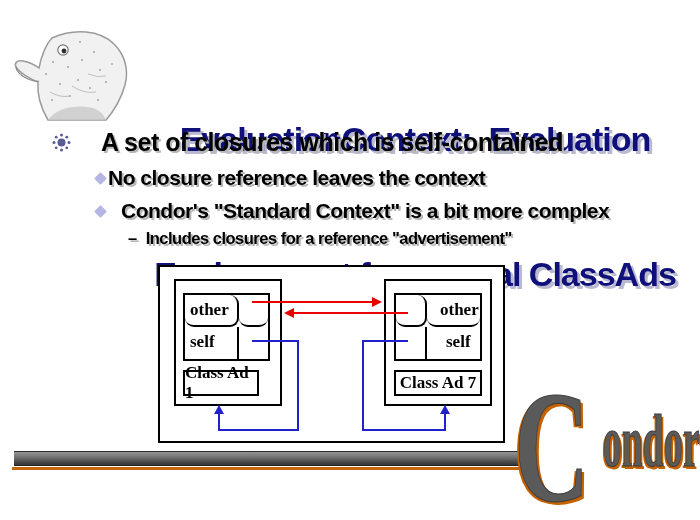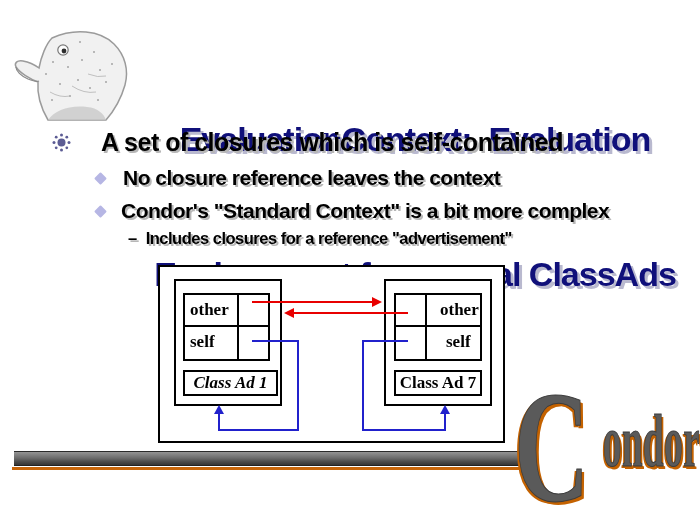--- a/index.html
+++ b/index.html
@@ -9,21 +9,21 @@
   
   .eagle{position:absolute;left:8px;top:22px;width:130px;height:100px;}
   .title{position:absolute;left:140px;top:27px;width:550px;
          font-size:34px;line-height:45px;font-weight:bold;letter-spacing:-1px;
          color:#10107a;text-shadow:3px 3px 0 #b9b9cf;white-space:pre;text-align:center;}
 
   
   .brow{position:absolute;display:flex;align-items:center;}
   .b1{left:52px;top:128px;gap:30px;}
   .b1 .btxt{font-size:25px;}
-  .b2a{left:96px;top:166px;gap:18px;}
+  .b2a{left:96px;top:166px;gap:3px;}
   .b2b{left:96px;top:199px;gap:16px;}
   .b2a .btxt,.b2b .btxt{font-size:21px;}
   .b3{left:128px;top:229px;gap:9px;}
   .b3 .btxt,.b3 .bdash{font-size:16.5px;}
   .btxt,.bdash{font-weight:bold;letter-spacing:-0.5px;color:#000;
          text-shadow:2px 2px 0 #b7b7b7;white-space:nowrap;}
   .diamond{width:9px;height:9px;background:#b6b6e4;transform:rotate(45deg);
          border-radius:1px;flex:0 0 auto;}
 
   
@@ -31,27 +31,27 @@
            border:2px solid #000;background:#fff;box-sizing:border-box;}
   .ctx{position:absolute;top:12px;width:108px;height:127px;border:2px solid #000;
        box-sizing:border-box;background:#fff;}
   .ctx.l{left:14px;} .ctx.r{left:224px;}
   .tbl{position:absolute;border:2px solid #000;box-sizing:border-box;background:#fff;
        display:grid;grid-template-rows:32px 1fr;}
   .tbl.l{left:23px;top:26px;width:87px;height:68px;grid-template-columns:54px 1fr;}
   .tbl.r{left:234px;top:26px;width:88px;height:68px;grid-template-columns:31px 1fr;}
   .cell{box-sizing:border-box;}
   .cell.br{border-right:2px solid #000;}
-  .cell.bb{border-bottom:2px solid #000;}
+  .cell.bb{border-bottom:2px solid #000;border-radius:9px;}
   .serif{font-family:"Liberation Serif",serif;font-weight:bold;font-size:17px;color:#000;}
   .attr{padding:5px 0 0 5px;}
   .classad{position:absolute;top:103px;height:26px;border:2px solid #000;
            box-sizing:border-box;display:flex;align-items:center;justify-content:center;
            background:#fff;}
-  .classad.l{left:23px;width:95px;font-style:italic;} .classad.r{left:234px;width:88px;}
+  .classad.l{left:23px;width:76px;} .classad.r{left:234px;width:88px;}
   .arrows{position:absolute;left:0;top:0;width:700px;height:520px;pointer-events:none;z-index:3;}
 
   
   .bar{position:absolute;left:14px;top:451px;width:512px;height:13px;z-index:1;
        background:linear-gradient(#949494,#6d6d6d 45%,#4b4b4b 75%,#353535);
        border-top:1px solid #2b2b2b;border-bottom:1px solid #222;}
   .bar-accent{position:absolute;left:12px;top:467px;width:514px;height:3px;
        background:#c8660a;z-index:1;}
   .logo{position:absolute;left:0;top:0;width:700px;height:520px;pointer-events:none;z-index:2;}
   .logo span{position:absolute;font-family:"Liberation Serif",serif;font-weight:bold;

